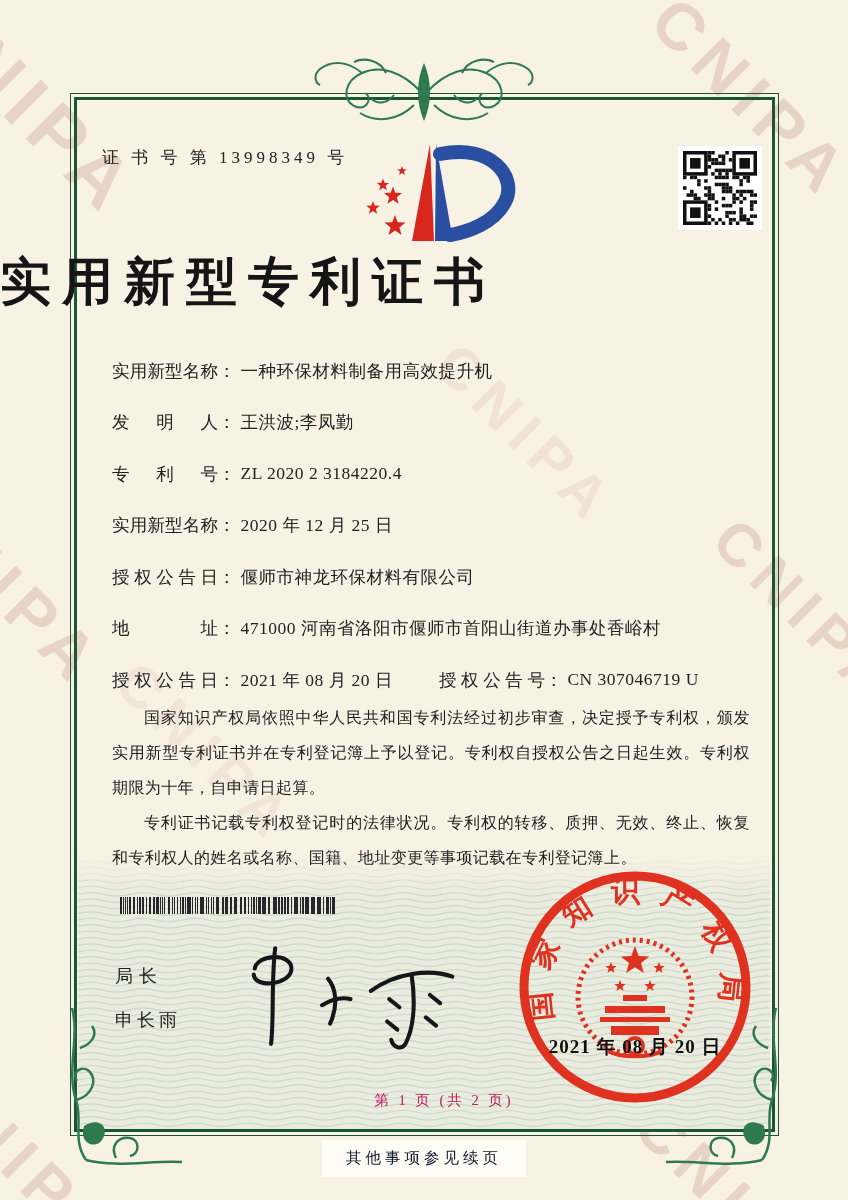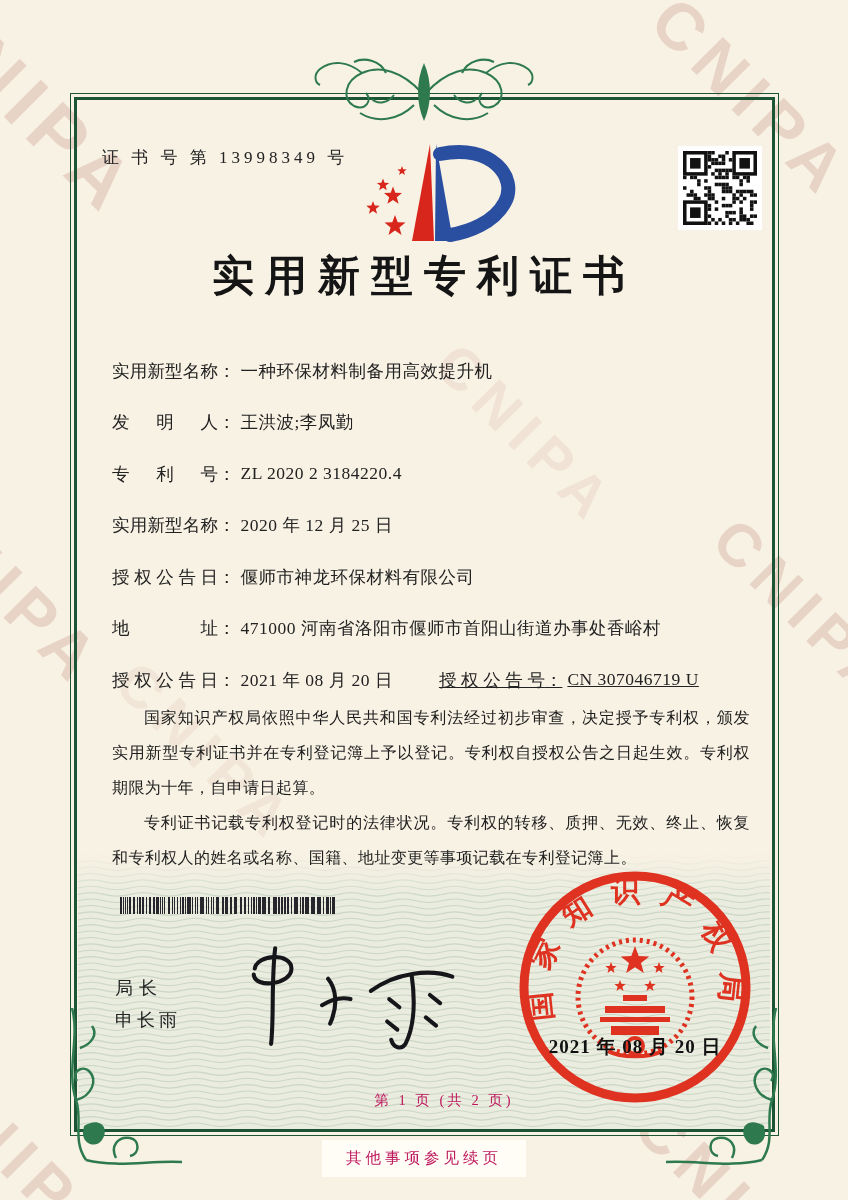--- a/index.html
+++ b/index.html
@@ -28,48 +28,48 @@
   
   .orn-top{position:absolute;left:294px;top:50px;width:260px;height:86px;z-index:3;}
   .corner{position:absolute;width:150px;height:160px;z-index:3;}
   .corner-l{left:56px;top:1008px;}
   .corner-r{left:642px;top:1008px;transform:scaleX(-1);}
   
   .certno{position:absolute;left:102px;top:146px;font-size:17px;letter-spacing:4px;z-index:4;}
   .logo{position:absolute;left:352px;top:134px;width:180px;height:118px;z-index:4;}
   .qr{position:absolute;left:678px;top:146px;width:84px;height:84px;background:#fff;
       padding:5px;box-sizing:border-box;z-index:4;}
-  .title{position:absolute;left:0;right:0;top:248px;text-align:center;font-size:42px;
+  .title{position:absolute;left:0;right:0;top:248px;font-size:51px;
          font-weight:bold;letter-spacing:11px;color:#151515;z-index:4;}
   
   .fields{position:absolute;left:112px;top:345px;width:640px;z-index:4;font-size:17.5px;}
   .frow{height:51.5px;display:flex;align-items:center;}
   .lbl{display:inline-block;width:106px;text-align:justify;text-align-last:justify;}
   .colon{margin-right:5px;}
   .val{letter-spacing:0.5px;}
-  .g2{margin-left:46px;display:flex;align-items:center;text-decoration:underline;}
+  .g2{margin-left:46px;display:flex;align-items:center;}
   
   .paras{position:absolute;left:112px;top:700px;width:638px;z-index:4;}
   .paras p{margin:0;font-size:16px;line-height:35px;text-indent:2em;text-align:justify;
            letter-spacing:0.4px;color:#1d1d1d;}
   
   .barcode{position:absolute;left:120px;top:897px;z-index:4;}
   
-  .sig-title{position:absolute;left:115px;top:964px;font-size:18px;letter-spacing:6px;z-index:4;margin-top:12px;}
+  .sig-title{position:absolute;left:115px;top:964px;font-size:18px;letter-spacing:6px;z-index:4;}
   .sig-name{position:absolute;left:115px;top:1000px;font-size:18px;letter-spacing:4px;z-index:4;margin-top:8px;}
   .sig-script{position:absolute;left:240px;top:938px;width:220px;height:112px;z-index:4;}
   
   .seal{position:absolute;left:512px;top:864px;width:246px;height:246px;z-index:5;opacity:0.96;}
   .seal-date{position:absolute;left:518px;top:1034px;width:234px;text-align:center;font-size:19px;
              font-weight:600;letter-spacing:1px;color:#101010;z-index:6;}
   
   .pageinfo{position:absolute;left:0;right:0;top:1091px;text-align:center;font-size:14.5px;
             letter-spacing:3px;z-index:4;color:#be185d;padding-left:40px;}
   .footnote{position:absolute;left:50%;transform:translateX(-50%);top:1140px;background:#fffdf6;
-            padding:8px 24px;font-size:15.5px;letter-spacing:4px;z-index:4;color:#be185d;}
+            padding:8px 24px;font-size:15.5px;letter-spacing:4px;z-index:4;color:#0f172a;}
 </style>
 </head>
 <body>
 
 <div class="page">
 
   <span class="wm wm1">CNIPA</span>
   <span class="wm wm2">CNIPA</span>
   <span class="wm wm3">CNIPA</span>
   <span class="wm wm4">CNIPA</span>

